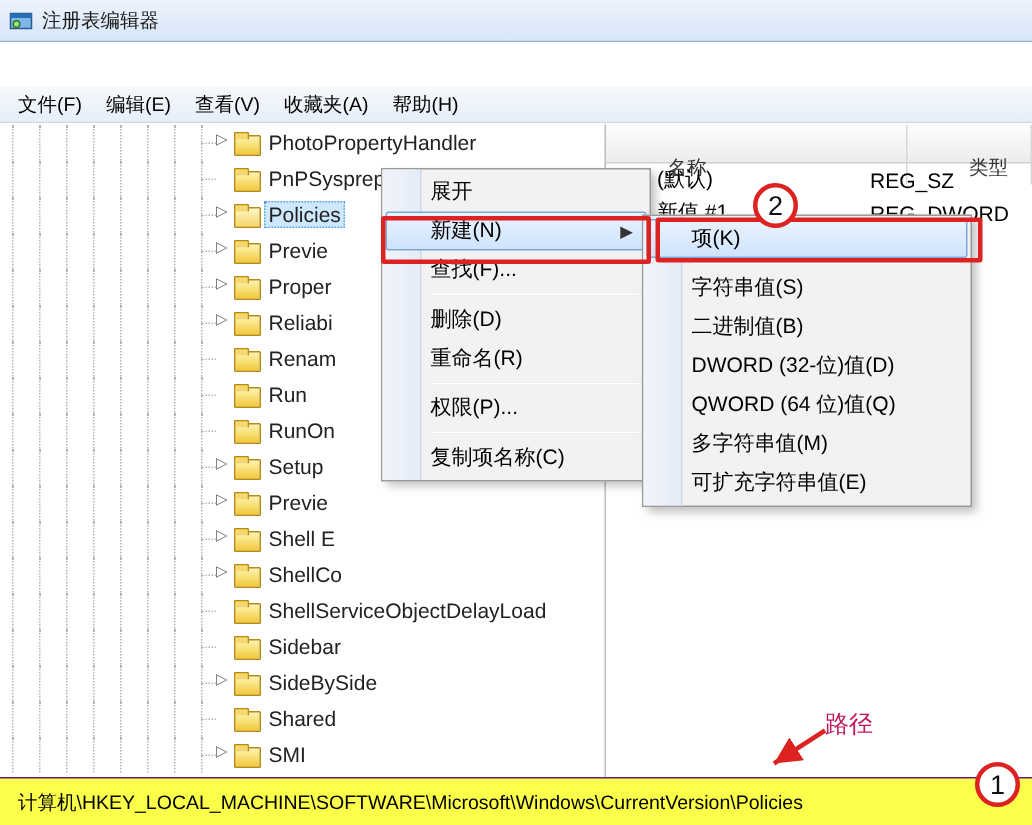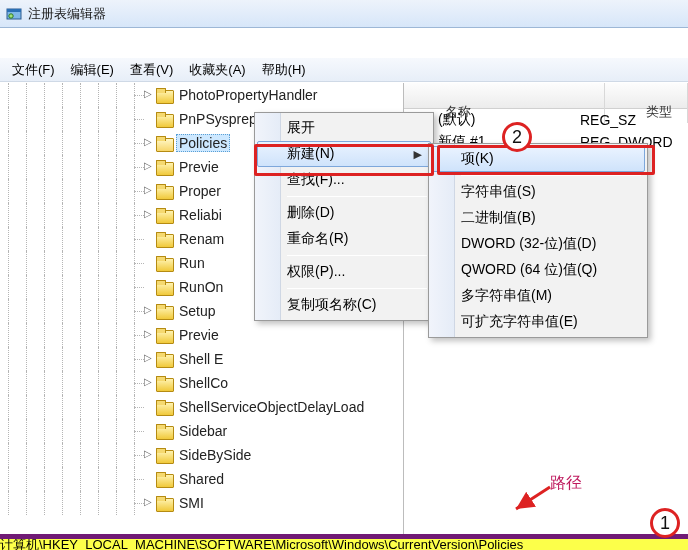--- a/index.html
+++ b/index.html
@@ -62,21 +62,21 @@
   
   .anno-rect { position:absolute; border: 3px solid #d22; pointer-events:none; border-radius:2px; }
   #anno-new { left: 254px; top: 144px; width: 180px; height: 32px; }
   #anno-key { left: 437px; top: 145px; width: 218px; height: 30px; }
 
   .circle-badge { position:absolute; width:30px; height:30px; border:3px solid #d22; border-radius:50%; display:flex; align-items:center; justify-content:center; font-size:18px; color:#111; background:#fff; }
   #badge-2 { left: 502px; top: 122px; }
   #badge-1 { left: 650px; top: 508px; }
 
   
-  .status-bar { position:absolute; left:0; right:0; bottom:0; height:16px; background: #fcff4a; border-top:5px solid #701a75; display:flex; align-items:center; font-size:13px; padding:0 0; white-space:nowrap; overflow:hidden; }
+  .status-bar { position:absolute; left:0; right:0; bottom:0; height:32px; background: #fcff4a; border-top:1px solid #701a75; display:flex; align-items:center; font-size:13px; padding:0 12px; white-space:nowrap; overflow:hidden; }
 
   
   .path-label { position:absolute; left:550px; top:473px; color:#be185d; font-size:16px; }
   .path-arrow { position:absolute; left:510px; top:483px; width:44px; height:30px; }
 
   
   .clip { overflow:hidden; text-overflow:clip; }
 </style>
 </head>
 <body>

